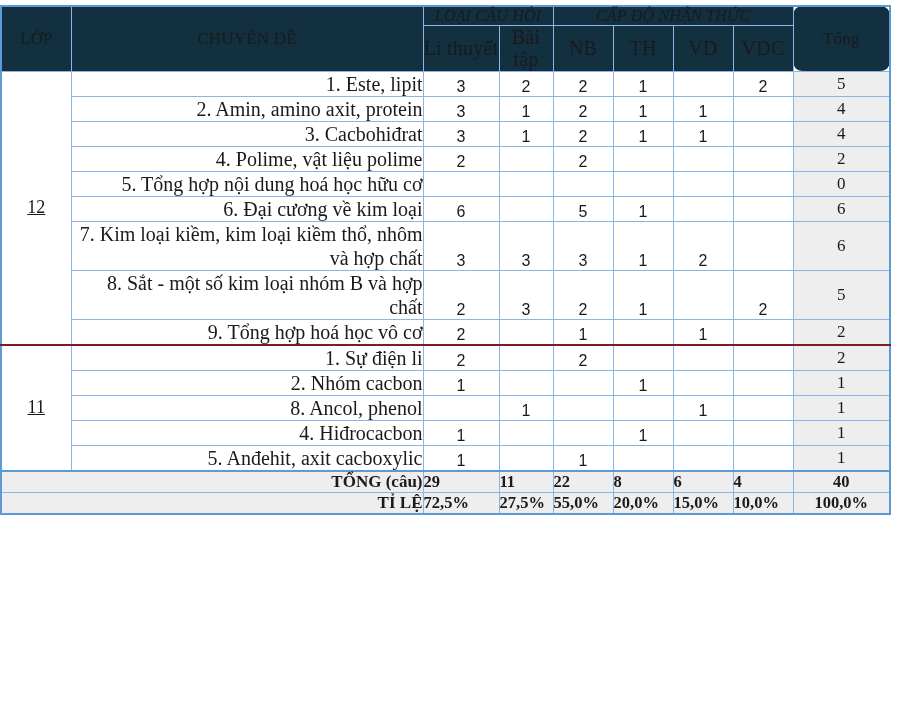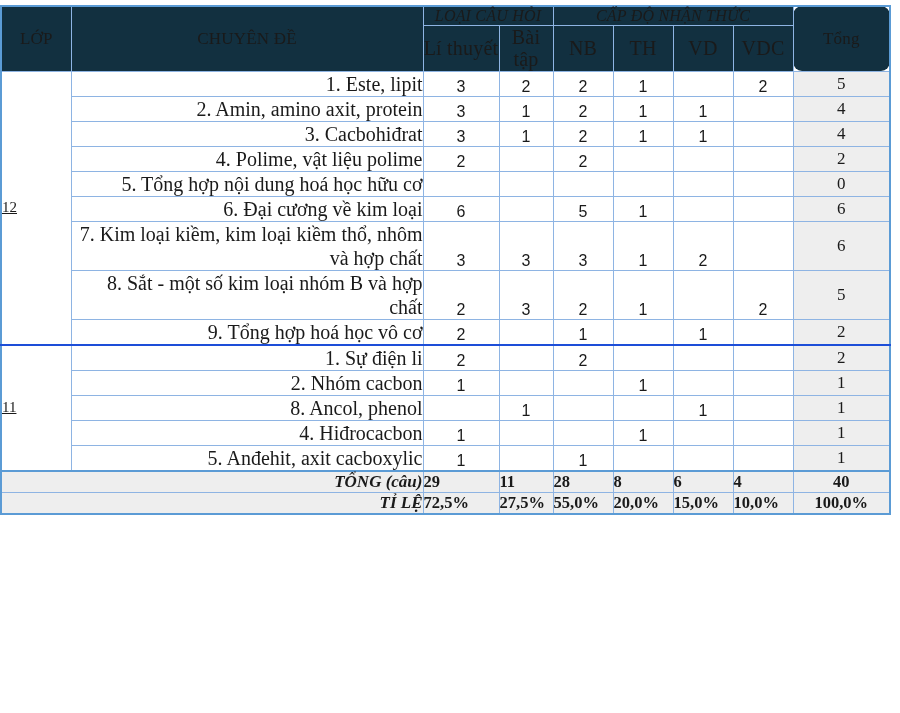--- a/index.html
+++ b/index.html
@@ -45,23 +45,24 @@
     border: 1px solid #5b9bd5;
   }
   th.h-lop      { font-size: 17px; }
   th.h-chuyende { font-size: 17px; }
   th.h-group    { font-size: 16px; padding: 2px 3px; font-style: italic; }
   th.h-sub      { font-size: 20px; margin-left: 12px; }
   th.h-tong     { font-size: 17px; border-radius: 9px; }
 
   
   td.lop {
+    text-align: center;
     vertical-align: middle;
     font-weight: bold;
-    font-size: 15px;
+    font-size: 18px;
     text-decoration: underline;
   }
   td.topic {
     text-align: right;
     vertical-align: top;
     font-size: 20px;
     padding: 2px 4px 2px 7px;
     line-height: 1.2;
     white-space: normal;
   }
@@ -82,35 +83,34 @@
   
   tr.summary td {
     background: #eeeeee;
     font-weight: bold;
     vertical-align: middle;
   }
   td.sum-label {
     text-align: right;
     padding-right: 7px;
     font-size: 17px;
-    font-style: italic;
   }
   td.sum-num {
     font-size: 16.5px;
   }
   td.sum-total {
     text-align: center;
     font-size: 16.5px;
     background: #eeeeee;
     margin-top: 40px;
   }
   tr.summary-first td { border-top: 2px solid #5b9bd5; }
 
   
-  tr.group-start td { border-top: 2px solid #1d4ed8; }
+  tr.group-start td { border-top: 2px solid #7f1d1d; }
 </style>
 </head>
 <body>
 
 <div class="sheet">
   <table class="matrix">
     <colgroup>
       <col style="width:70px">
       <col style="width:352px">
       <col style="width:76px">
@@ -280,21 +280,21 @@
           <td class="num">1</td>
           <td class="num"></td>
           <td class="num"></td>
           <td class="num"></td>
           <td class="total">1</td>
         </tr>
         <tr class="summary summary-first">
           <td class="sum-label" colspan="2">TỔNG (câu)</td>
           <td class="sum-num">29</td>
           <td class="sum-num">11</td>
-          <td class="sum-num">28</td>
+          <td class="sum-num">22</td>
           <td class="sum-num">8</td>
           <td class="sum-num">6</td>
           <td class="sum-num">4</td>
           <td class="sum-total">40</td>
         </tr>
         <tr class="summary">
           <td class="sum-label" colspan="2">TỈ LỆ</td>
           <td class="sum-num">72,5%</td>
           <td class="sum-num">27,5%</td>
           <td class="sum-num">55,0%</td>

